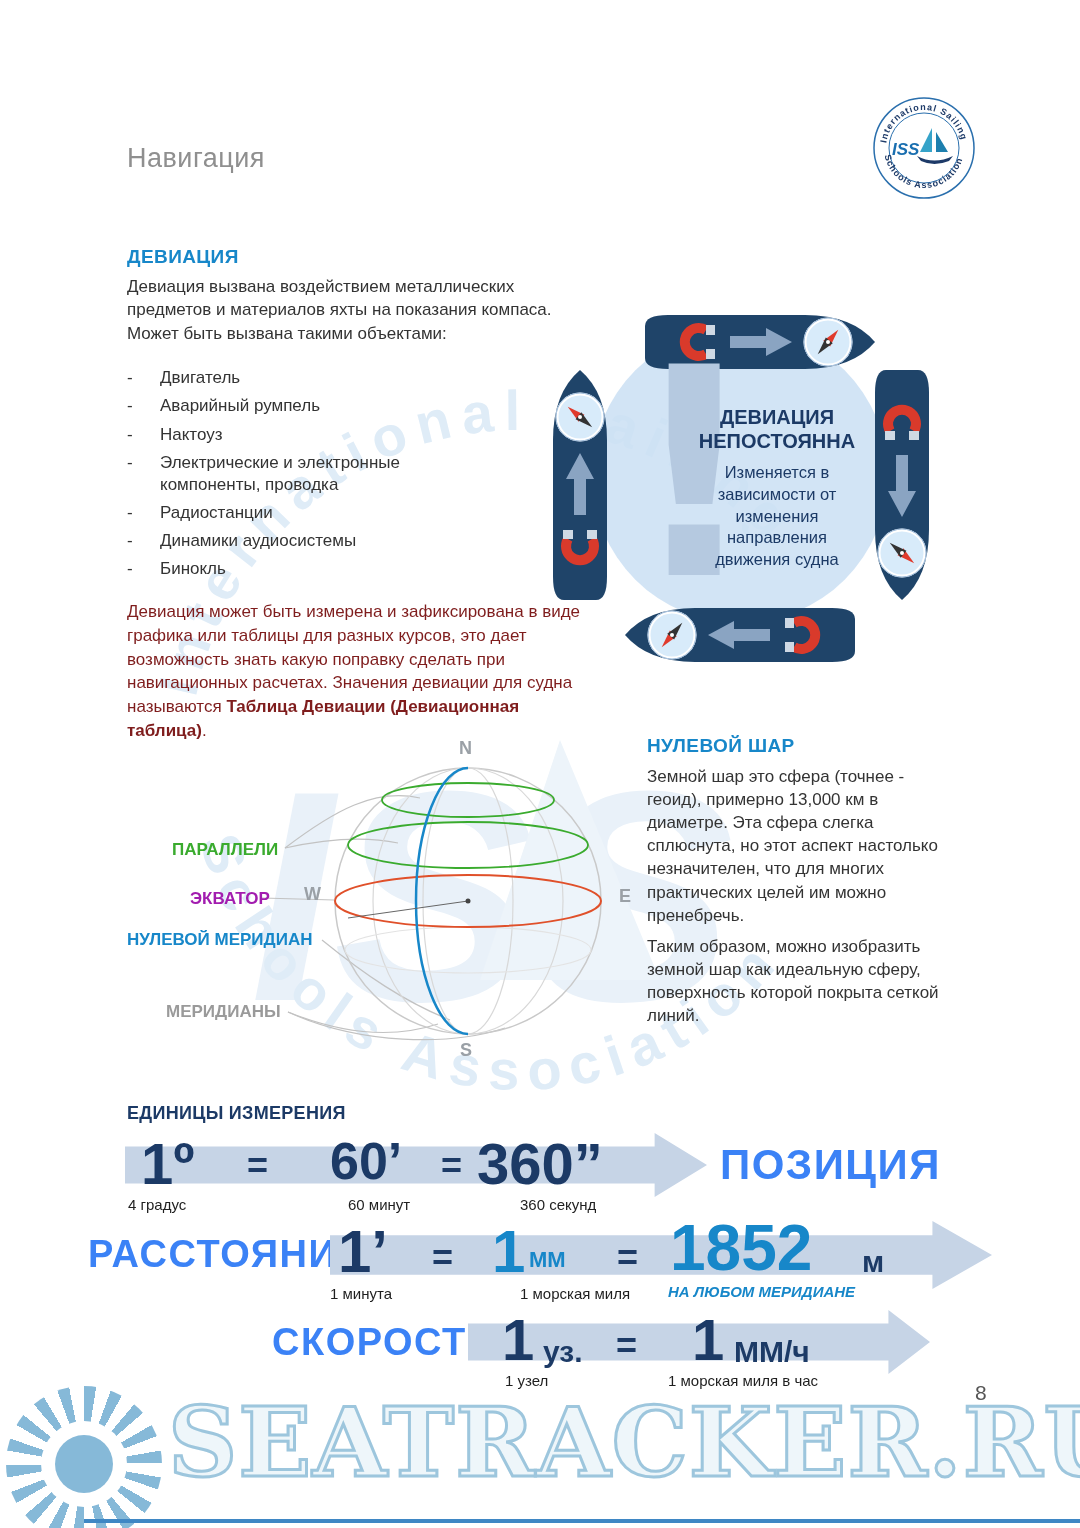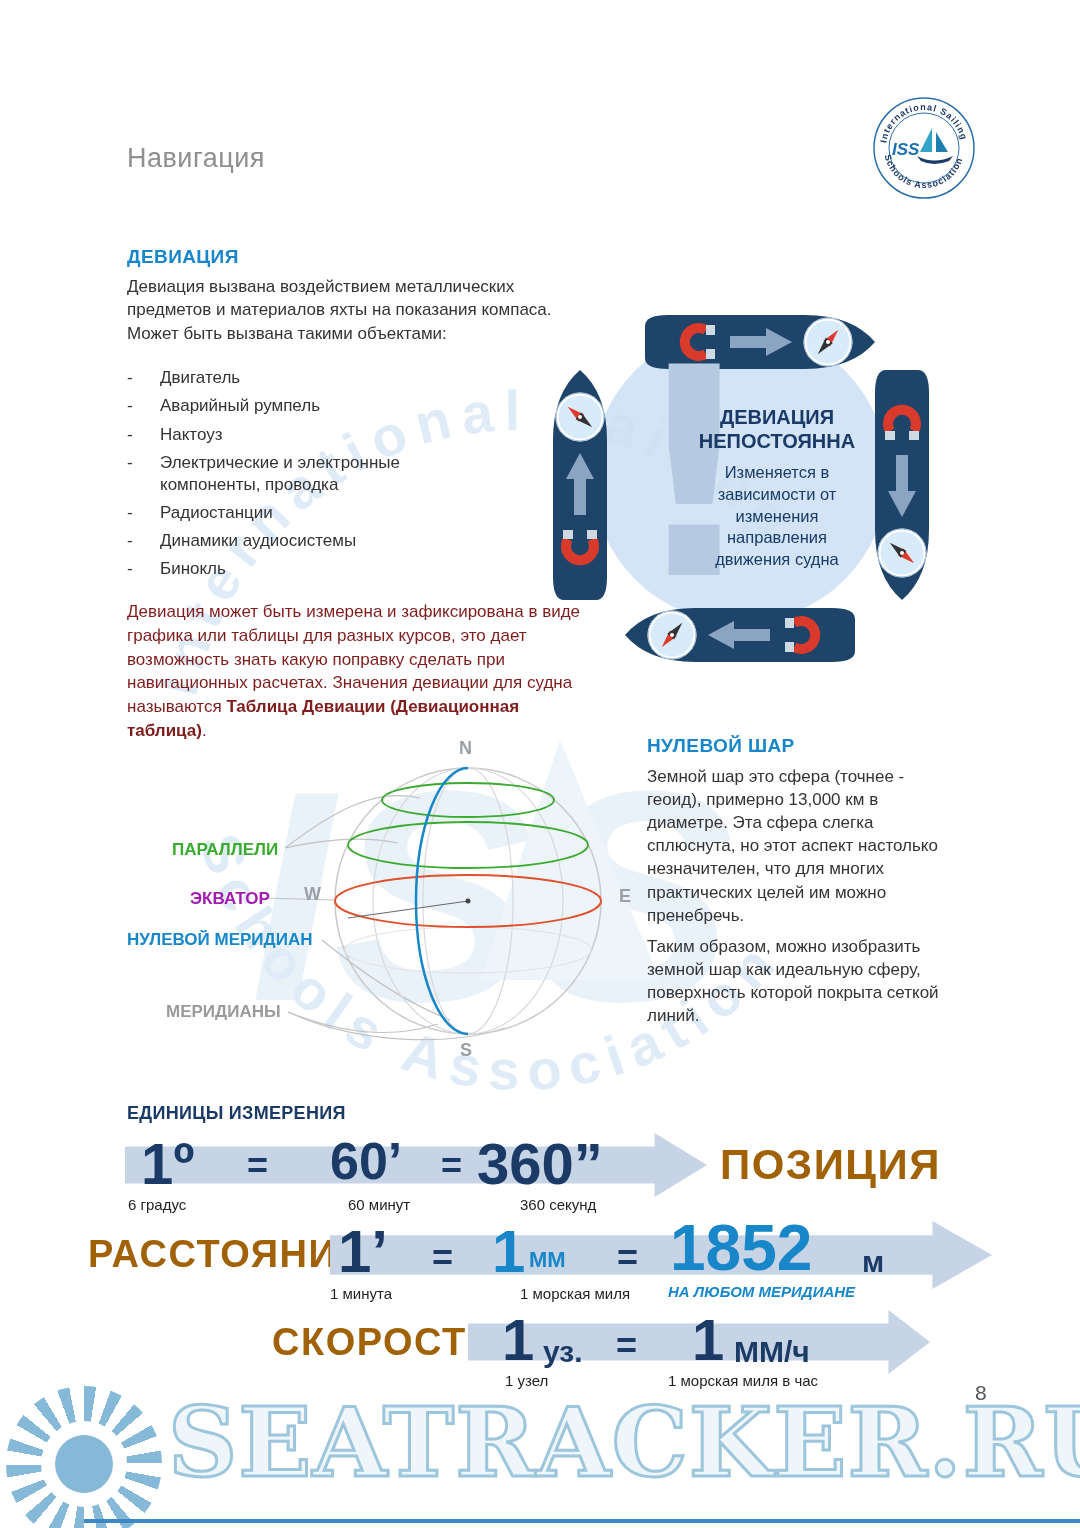--- a/index.html
+++ b/index.html
@@ -50,21 +50,21 @@
   .earth-col .p2{margin-top:8px;}
 
   
   .units-heading{position:absolute;left:127px;top:1103px;font-size:18px;font-weight:700;color:#1c3a66;letter-spacing:.3px;}
   .arrow{position:absolute;background:#c6d4e6;clip-path:polygon(0 21%,91% 21%,91% 0,100% 50%,91% 100%,91% 79%,0 79%);}
   .arrow1{left:125px;top:1133px;width:582px;height:64px;}
   .arrow2{left:330px;top:1221px;width:662px;height:68px;}
   .arrow3{left:468px;top:1310px;width:462px;height:64px;}
   .big{position:absolute;font-weight:700;color:#1c3a66;line-height:1;}
   .blue{color:#1787c9;}
-  .ghost{position:absolute;font-weight:700;color:#a16207;letter-spacing:1.5px;line-height:1;text-align:right;}
+  .ghost{position:absolute;font-weight:700;color:#3b82f6;letter-spacing:1.5px;line-height:1;text-align:right;}
   .smlab{position:absolute;font-size:15px;color:#1f1f1f;}
   .smlab.blue-lab{color:#1787c9;font-weight:700;}
 
   
   .sun{position:absolute;left:6px;top:1386px;width:156px;height:156px;}
   .sun-rays{position:absolute;inset:0;border-radius:50%;
     background:repeating-conic-gradient(#86b9d8 0deg 9deg, rgba(0,0,0,0) 9deg 20deg);}
   .sun-gap{position:absolute;left:35px;top:35px;width:86px;height:86px;border-radius:50%;background:#ffffff;}
   .sun-core{position:absolute;left:49px;top:49px;width:58px;height:58px;border-radius:50%;background:#86b9d8;}
   .seatracker{position:absolute;left:168px;top:1390px;white-space:nowrap;
@@ -226,21 +226,21 @@
   </div>
 
   <div class="units-heading">ЕДИНИЦЫ ИЗМЕРЕНИЯ</div>
 
   <div class="arrow arrow1"></div>
   <span class="big" style="left:141px;top:1135px;font-size:58px;">1º</span>
   <span class="big" style="left:247px;top:1148px;font-size:36px;">=</span>
   <span class="big" style="left:330px;top:1135px;font-size:52px;">60’</span>
   <span class="big" style="left:441px;top:1148px;font-size:36px;">=</span>
   <span class="big" style="left:477px;top:1135px;font-size:58px;">360”</span>
-  <span class="smlab" style="left:128px;top:1196px;">6 градус</span>
+  <span class="smlab" style="left:128px;top:1196px;">4 градус</span>
   <span class="smlab" style="left:322px;top:1196px;margin-left:26px;">60 минут</span>
   <span class="smlab" style="left:520px;top:1196px;">360 секунд</span>
   <span class="ghost" style="left:720px;top:1144px;font-size:42px;">ПОЗИЦИЯ</span>
 
   <span class="ghost" style="left:88px;top:1235px;font-size:38px;">РАССТОЯНИЕ</span>
   <div class="arrow arrow2"></div>
   <span class="big" style="left:338px;top:1222px;font-size:60px;">1’</span>
   <span class="big" style="left:432px;top:1240px;font-size:36px;">=</span>
   <span class="big blue" style="left:492px;top:1222px;font-size:60px;">1</span>
   <span class="big blue" style="left:529px;top:1249px;font-size:22px;">ММ</span>

